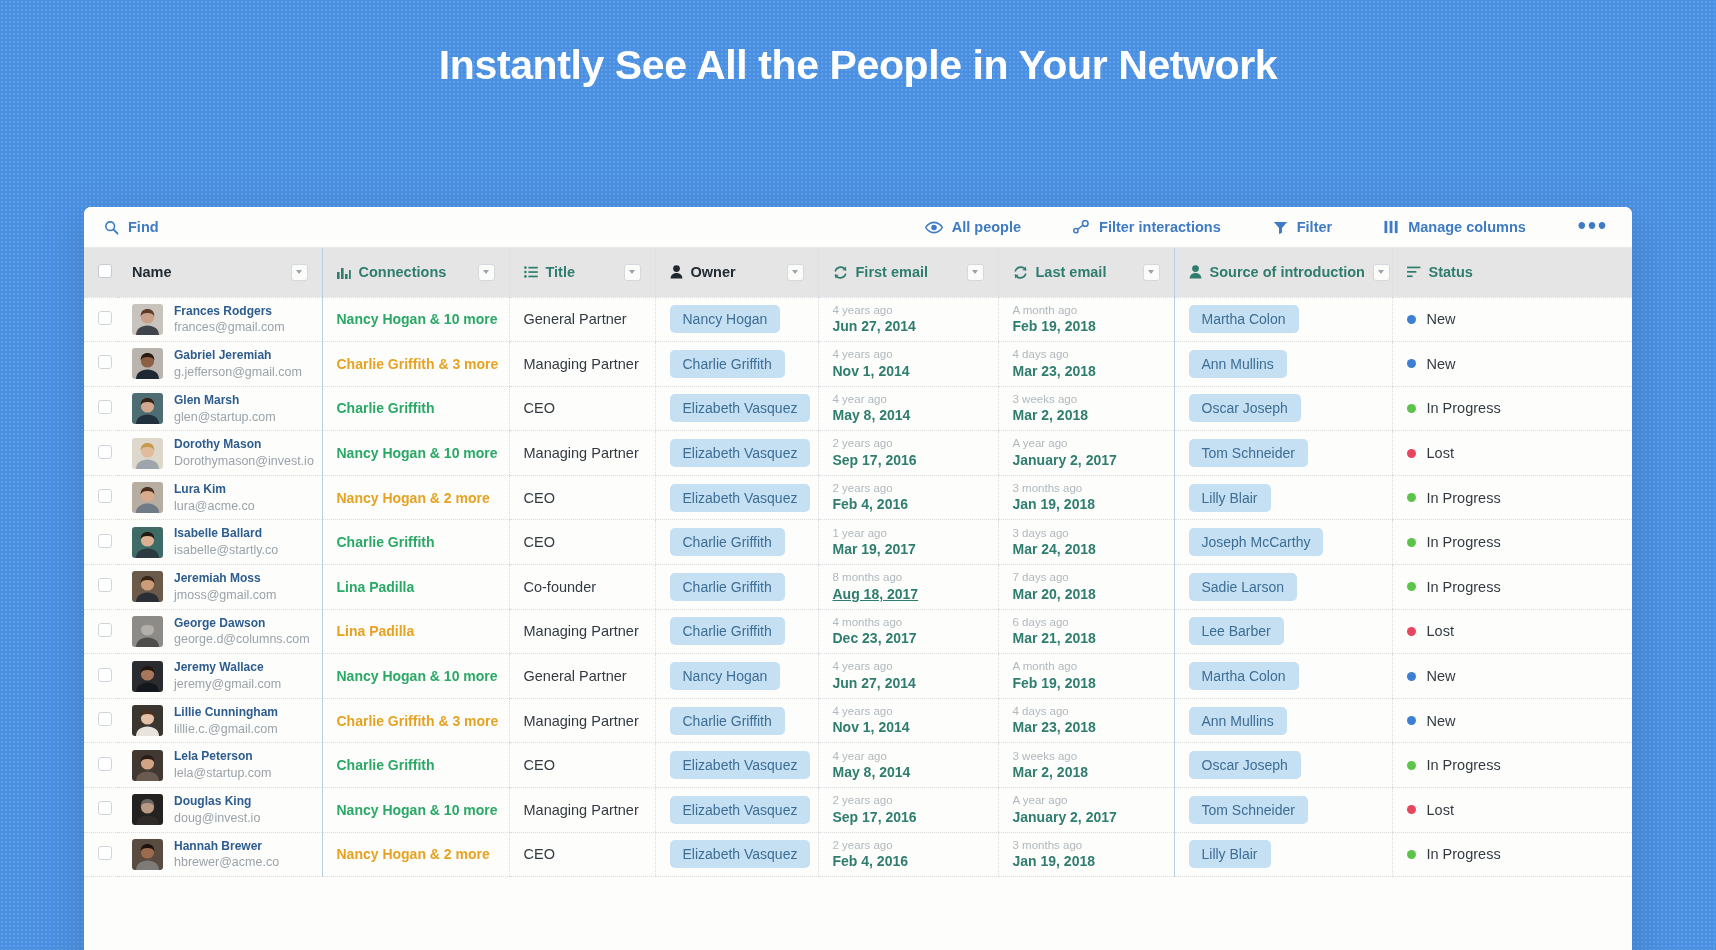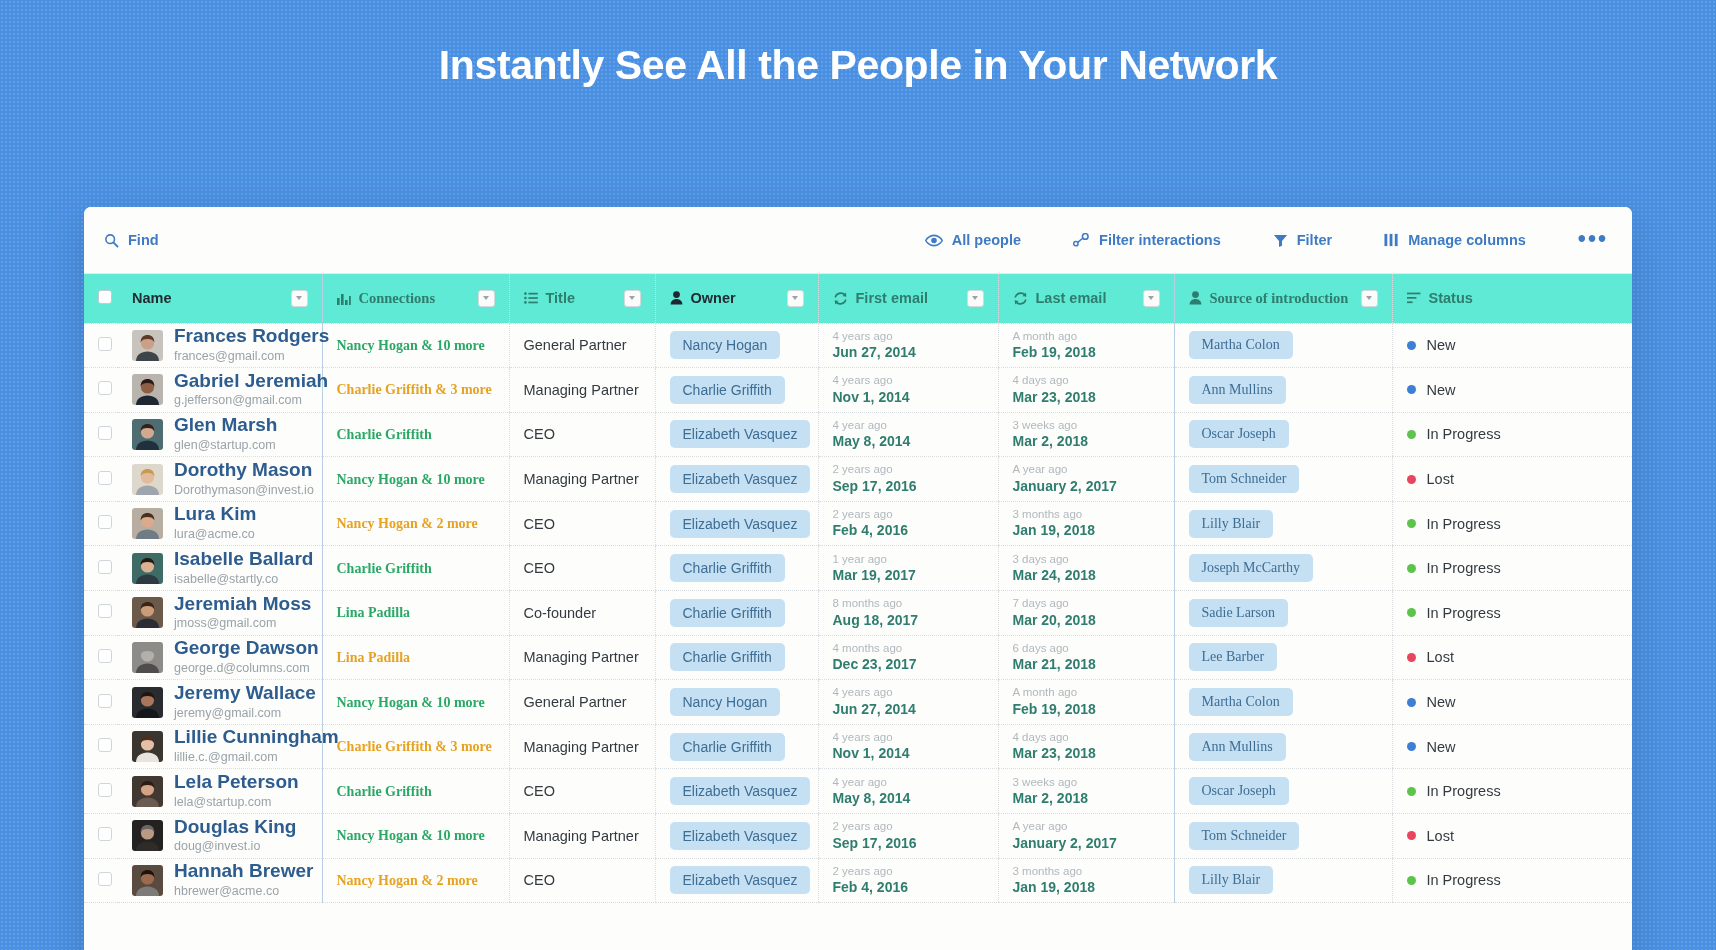--- a/index.html
+++ b/index.html
@@ -45,21 +45,21 @@
     width: 1548px;
     height: 760px;
     background: #fdfdfc;
     border-radius: 7px 7px 0 0;
     box-shadow: 0 14px 44px rgba(20,50,90,0.22);
     overflow: hidden;
   }
 
   
   .toolbar {
-    height: 67px;
+    height: 41px;
     display: flex;
     align-items: center;
     padding: 0 24px 0 20px;
     border-bottom: 1px solid #e7eaec;
     background: #fdfdfc;
   }
   .tb-left { display: flex; align-items: center; }
   .tb-right { margin-left: auto; display: flex; align-items: center; gap: 52px; }
   .tb-item {
     display: flex;
@@ -93,21 +93,21 @@
     vertical-align: middle;
     border-bottom: 1px dotted #d9dde0;
     padding: 0 14px;
   }
   thead th {
     height: 49px;
     font-size: 14.5px;
     font-weight: bold;
     color: #2f7d6e;
     border-bottom: 1px solid #e0e4e6;
-    background: #5eead4;
+    background: #e5e5e5;
     white-space: nowrap;
   }
   thead th.name-col { color: #222b33; }
   thead th.owner-col { color: #222b33; }
   .th-inner { display: flex; align-items: center; gap: 8px; }
   .th-label { flex: 0 0 auto; }
   .th-caret {
     margin-left: auto;
     width: 17px; height: 17px;
     border: 1px solid #d4d9dc;
@@ -119,21 +119,21 @@
   }
   .th-caret::after {
     content: "";
     width: 0; height: 0;
     border-left: 3.5px solid transparent;
     border-right: 3.5px solid transparent;
     border-top: 4px solid #9aa3a9;
   }
 
   
-  .vsep-strong { border-left: 1px solid #b9cfe4; font-family: Liberation Serif, serif; }
+  .vsep-strong { border-left: 1px solid #b9cfe4; }
   .vsep-light  { border-left: 1px dotted #d9dde0; }
 
   tbody td { height: 44.6px; font-size: 14.5px; }
 
   
   .cb {
     width: 14px; height: 14px;
     border: 1px solid #cfd6da;
     border-radius: 3px;
     background: #fff;
@@ -149,21 +149,21 @@
     width: 31px; height: 31px;
     border-radius: 3px;
     flex: 0 0 auto;
     background-size: cover;
     background-position: center;
     position: relative;
     overflow: hidden;
   }
   .p-text { min-width: 0; }
   .p-name {
-    font-size: 19px;
+    font-size: 12px;
     font-weight: bold;
     color: #2d5c8f;
     line-height: 1.15;
     white-space: nowrap;
     margin-top: 8px;
   }
   .p-email {
     font-size: 12.5px;
     color: #9aa3a9;
     line-height: 1.5;
@@ -707,21 +707,21 @@
       <span class="conn green">Lina Padilla</span>
     </td>
     <td class="vsep-light">
       <span class="title-txt">Co-founder</span>
     </td>
     <td class="vsep-light">
       <span class="chip">Charlie Griffith</span>
     </td>
     <td class="vsep-light">
       <span class="date-rel" style="display: block;">8 months ago</span>
-      <span class="date-abs" style="display: block;">Aug 18, 2017</span>
+      <span class="date-abs" style="display: block; text-decoration: underline;">Aug 18, 2017</span>
     </td>
     <td class="vsep-light">
       <span class="date-rel" style="display: block;">7 days ago</span>
       <span class="date-abs" style="display: block;">Mar 20, 2018</span>
     </td>
     <td class="vsep-strong">
       <span class="chip">Sadie Larson</span>
     </td>
     <td class="vsep-light">
       <span class="status">

